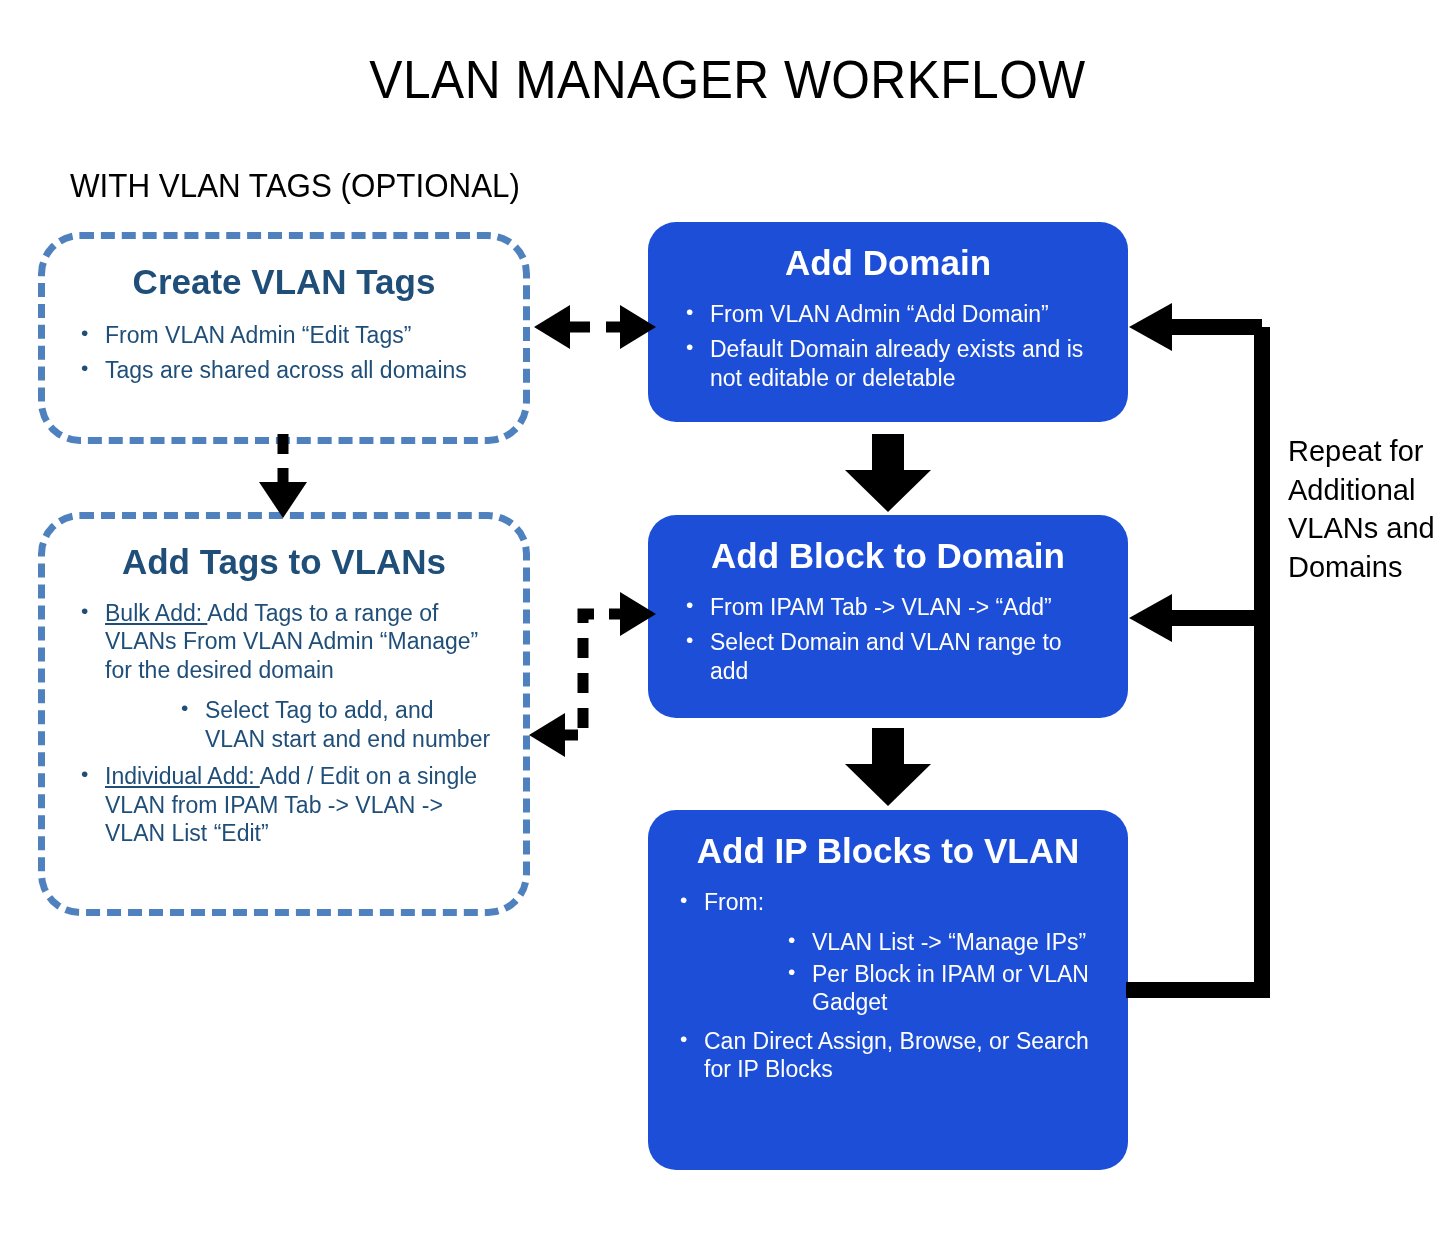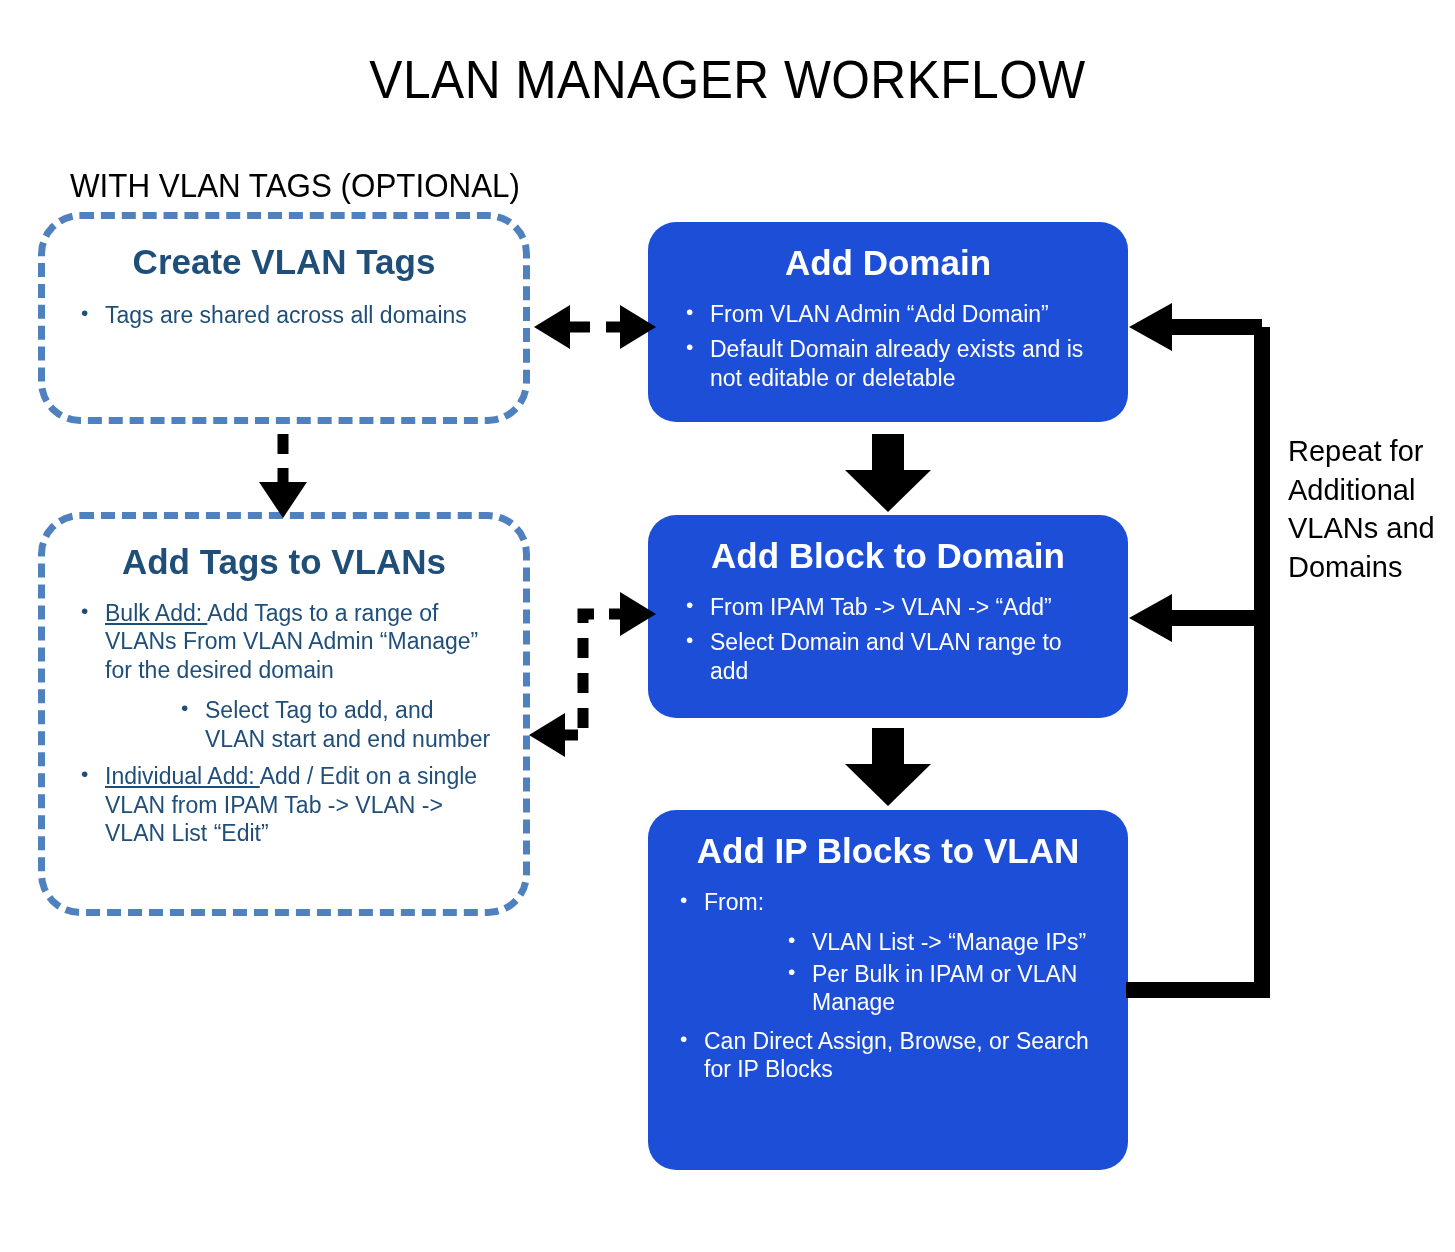--- a/index.html
+++ b/index.html
@@ -132,23 +132,24 @@
   }
 </style>
 </head>
 <body>
 
 <div id="canvas">
 
   <div class="title">VLAN MANAGER WORKFLOW</div>
   <div class="subtitle">WITH VLAN TAGS (OPTIONAL)</div>
 
-  <div class="dashed-box" style="left:38px; top:212px; width:492px; height:212px;">
+  <div class="dashed-box" style="left:38px; top:232px; width:492px; height:212px;">
     <div class="h-dark" style="margin-top:24px;">Create VLAN Tags</div>
     <ul class="bl dark" style="margin:20px 26px 0 30px;">
+      <li><span>From  VLAN Admin “Edit Tags”</span></li>
       <li><span>Tags are shared across all domains</span></li>
     </ul>
   </div>
 
   <div class="dashed-box" style="left:38px; top:512px; width:492px; height:404px;">
     <div class="h-dark" style="margin-top:24px;">Add  Tags to VLANs</div>
     <ul class="bl dark" style="margin:18px 26px 0 30px;">
       <li><span class="u">Bulk Add: </span><span>Add Tags to a range of VLANs From  VLAN Admin “Manage” for the desired domain</span></li>
       <ul class="bl dark sub">
         <li><span>Select Tag to add, and VLAN start and end number</span></li>
@@ -172,21 +173,21 @@
       <li><span>Select Domain and VLAN range to add</span></li>
     </ul>
   </div>
 
   <div class="blue-box" style="left:648px; top:810px; width:480px; height:360px;">
     <div class="h-light" style="margin-top:22px;">Add IP Blocks to VLAN</div>
     <ul class="bl light" style="margin:18px 24px 0 26px;">
       <li><span>From:</span></li>
       <ul class="bl light sub" style="margin-left:108px;">
         <li><span>VLAN List -&gt; “Manage IPs”</span></li>
-        <li><span>Per Bulk in IPAM or VLAN Manage</span></li>
+        <li><span>Per Block in IPAM or VLAN Gadget</span></li>
       </ul>
       <li style="margin-top:10px;"><span>Can Direct Assign, Browse,  or Search for IP Blocks</span></li>
     </ul>
   </div>
 
   <div class="side-label" style="left:1288px; top:432px;">Repeat for Additional VLANs and Domains</div>
 
   <svg id="wires" viewBox="0 0 1455 1252" xmlns="http://www.w3.org/2000/svg">
 
     <g>

